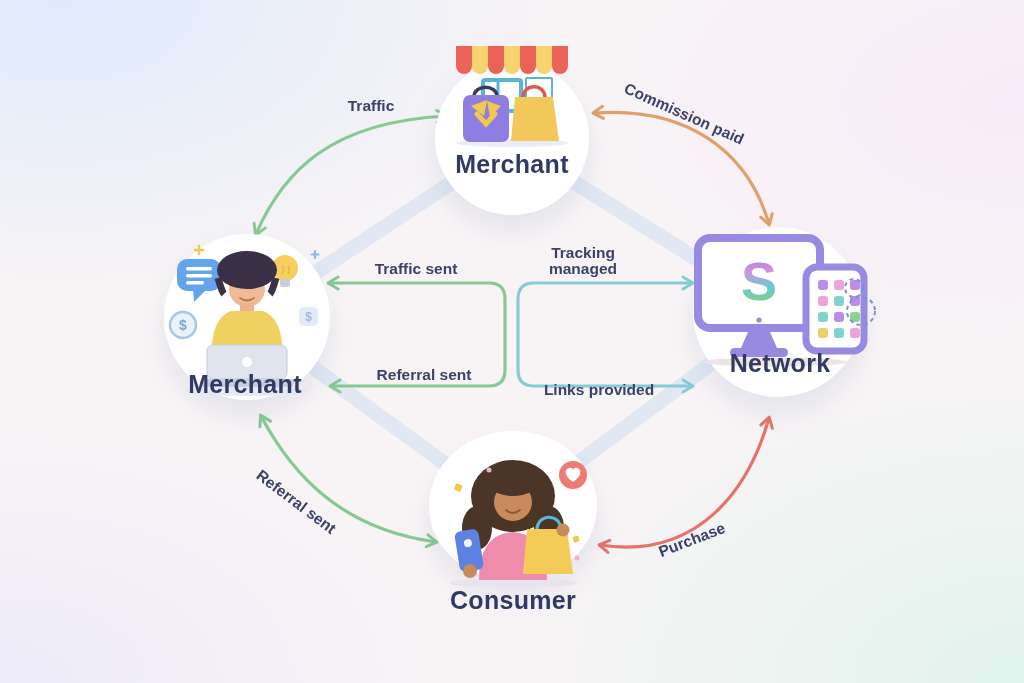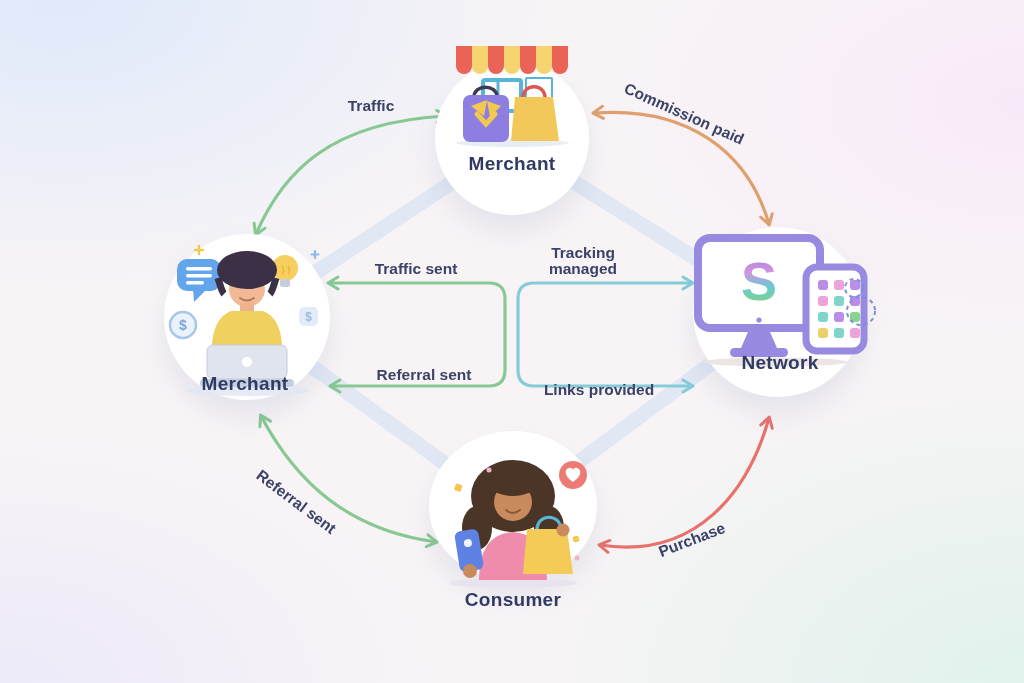--- a/index.html
+++ b/index.html
@@ -14,21 +14,21 @@
       #f8f4f6;
   }
   .layer{position:absolute;left:0;top:0;z-index:0;}
   .node-circle{
     position:absolute;z-index:1;border-radius:50%;background:#ffffff;
     box-shadow:0 16px 28px rgba(130,140,180,.16);
   }
   .illus{position:absolute;z-index:2;overflow:visible;}
   .node-label{
     position:absolute;z-index:3;transform:translate(-50%,-50%);
-    font-size:19px;font-weight:700;color:#313a64;letter-spacing:.3px;white-space:nowrap;
+    font-size:25px;font-weight:700;color:#313a64;letter-spacing:.3px;white-space:nowrap;
   }
   .edge-label{
     position:absolute;z-index:3;transform:translate(-50%,-50%);
     font-size:15.5px;font-weight:600;color:#3b4268;white-space:nowrap;text-align:center;line-height:16px;
   }
   .edge-label.rot24{transform:translate(-50%,-50%) rotate(24deg);}
   .edge-label.rot37{transform:translate(-50%,-50%) rotate(37deg);}
   .edge-label.rotm21{transform:translate(-50%,-50%) rotate(-21deg);}
 </style>
 </head>

